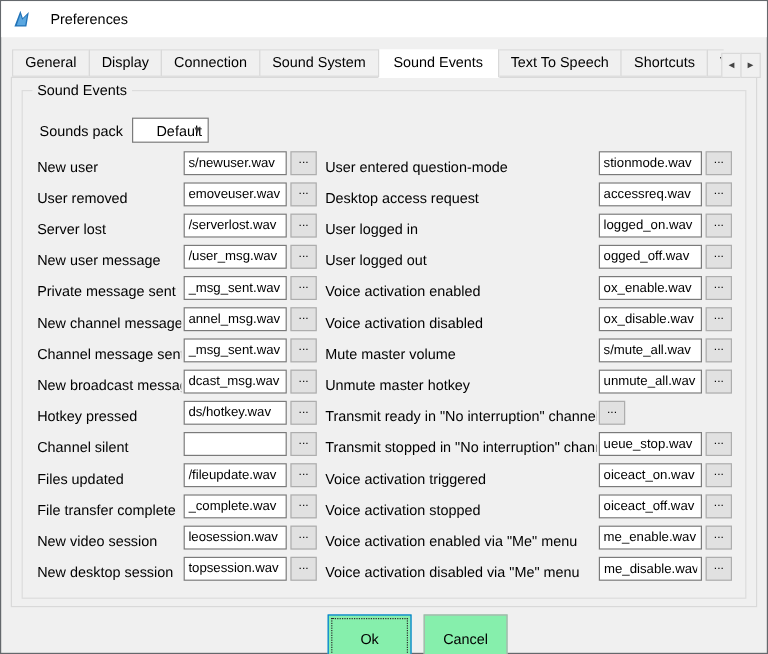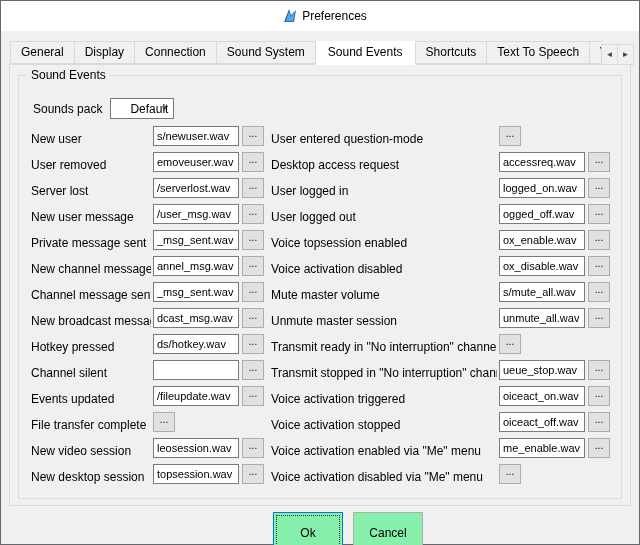--- a/index.html
+++ b/index.html
@@ -9,21 +9,21 @@
     font-family:"Liberation Sans","DejaVu Sans",sans-serif;
     font-size:12px; color:#000; background:#fff;
   }
   .window {
     position:absolute; left:0; top:0; width:640px; height:545px;
     background:#f0f0f0; border:1px solid #64686c;
   }
   
   .titlebar {
     position:absolute; left:0; top:0; right:0; height:30px;
-    background:#ffffff; display:flex; align-items:center; padding-left:9px; gap:4px;justify-content:center;
+    background:#ffffff; display:flex; align-items:center; padding-left:9px; gap:16px;
   }
   .titlebar .title { font-size:12px; }
   .app-icon { width:16px; height:16px; display:inline-block; }
   
   .tabstrip {
     position:absolute; left:9px; top:40px; right:36px; height:24px;
     display:flex; align-items:flex-end; overflow:hidden; white-space:nowrap;
   }
   .tab {
     border:1px solid #d9d9d9; background:#f0f0f0;
@@ -117,22 +117,22 @@
     </span>
     <span class="title">Preferences</span>
   </div>
 
   <div class="tabstrip">
       <div class="tab">General</div>
       <div class="tab">Display</div>
       <div class="tab">Connection</div>
       <div class="tab">Sound System</div>
       <div class="tab active">Sound Events</div>
+      <div class="tab">Text To Speech</div>
       <div class="tab">Shortcuts</div>
-      <div class="tab">Text To Speech</div>
       <div class="tab">Video</div>
     </div>
   <div class="tabscroll">
     <button>◄</button>
     <button>►</button>
   </div>
 
   <div class="panel">
     <div class="groupbox">
       <span class="legend">Sound Events</span>
@@ -190,76 +190,78 @@
             <span class="slabel">Hotkey pressed</span>
             <input class="sinput" value="ds/hotkey.wav" style="">
             <button class="browse">...</button>
           </div>
           <div class="srow">
             <span class="slabel">Channel silent</span>
             <input class="sinput" style="">
             <button class="browse">...</button>
           </div>
           <div class="srow">
-            <span class="slabel">Events updated</span>
+            <span class="slabel">Files updated</span>
             <input class="sinput" value="/fileupdate.wav" style="">
             <button class="browse">...</button>
           </div>
           <div class="srow">
             <span class="slabel">File transfer complete</span>
+            <input class="sinput" value="_complete.wav" style="">
             <button class="browse">...</button>
           </div>
           <div class="srow">
             <span class="slabel">New video session</span>
             <input class="sinput" value="leosession.wav" style="">
             <button class="browse">...</button>
           </div>
           <div class="srow">
             <span class="slabel">New desktop session</span>
             <input class="sinput" value="topsession.wav" style="">
             <button class="browse">...</button>
           </div>
         </div>
       <div class="col col-right">
           <div class="srow">
             <span class="slabel">User entered question-mode</span>
+            <input class="sinput" value="stionmode.wav" style="">
             <button class="browse">...</button>
           </div>
           <div class="srow">
             <span class="slabel">Desktop access request</span>
             <input class="sinput" value="accessreq.wav" style="">
             <button class="browse">...</button>
           </div>
           <div class="srow">
             <span class="slabel">User logged in</span>
             <input class="sinput" value="logged_on.wav" style="">
             <button class="browse">...</button>
           </div>
           <div class="srow">
             <span class="slabel">User logged out</span>
             <input class="sinput" value="ogged_off.wav" style="">
             <button class="browse">...</button>
           </div>
           <div class="srow">
-            <span class="slabel">Voice topsession enabled</span>
+            <span class="slabel">Voice activation enabled</span>
             <input class="sinput" value="ox_enable.wav" style="">
             <button class="browse">...</button>
           </div>
           <div class="srow">
             <span class="slabel">Voice activation disabled</span>
             <input class="sinput" value="ox_disable.wav" style="">
             <button class="browse">...</button>
           </div>
           <div class="srow">
             <span class="slabel">Mute master volume</span>
             <input class="sinput" value="s/mute_all.wav" style="">
             <button class="browse">...</button>
           </div>
           <div class="srow">
-            <span class="slabel">Unmute master session</span>
+            <span class="slabel">Unmute master hotkey</span>
             <input class="sinput" value="unmute_all.wav" style="">
             <button class="browse">...</button>
           </div>
           <div class="srow">
             <span class="slabel">Transmit ready in "No interruption" channel</span>
             <button class="browse">...</button>
           </div>
           <div class="srow">
             <span class="slabel">Transmit stopped in "No interruption" channel</span>
             <input class="sinput" value="ueue_stop.wav" style="">
@@ -275,20 +277,21 @@
             <input class="sinput" value="oiceact_off.wav" style="">
             <button class="browse">...</button>
           </div>
           <div class="srow">
             <span class="slabel">Voice activation enabled via "Me" menu</span>
             <input class="sinput" value="me_enable.wav" style="">
             <button class="browse">...</button>
           </div>
           <div class="srow">
             <span class="slabel">Voice activation disabled via "Me" menu</span>
+            <input class="sinput" value="me_disable.wav" style="">
             <button class="browse">...</button>
           </div>
         </div>
     </div>
   </div>
 
   <button class="btn btn-ok">Ok</button>
   <button class="btn btn-cancel">Cancel</button>
 
 </div>

